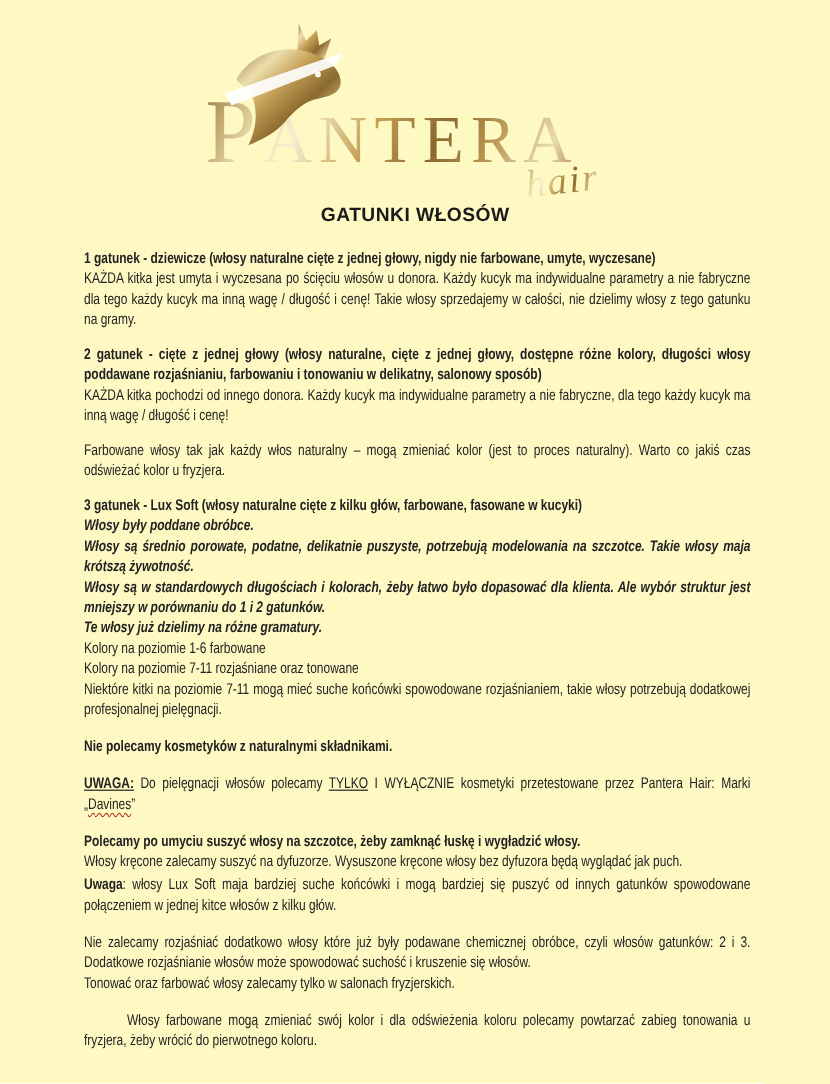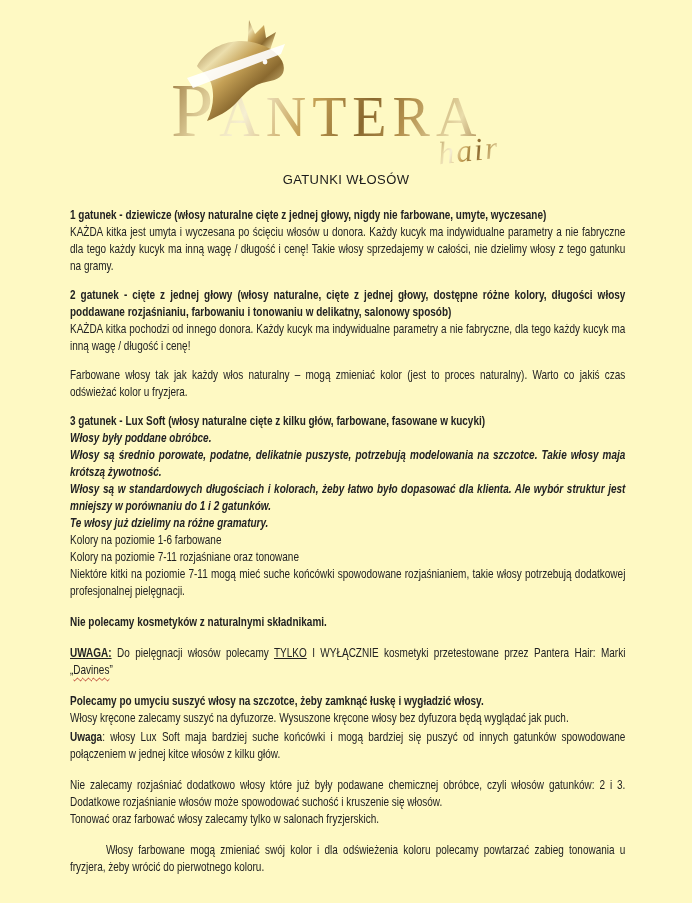--- a/index.html
+++ b/index.html
@@ -35,22 +35,22 @@
     font-style:italic;
     font-size:32px;line-height:1;
     transform:rotate(-6deg);
     letter-spacing:2px;
   }
   .panther{position:absolute;left:6px;top:-4px;z-index:2;}
   
   .title{
     margin:20px 0 0 0;
     text-align:center;
-    font-size:13px;line-height:19px;
-    font-weight:normal;
+    font-size:16px;line-height:19px;
+    font-weight:bold;
     letter-spacing:.4px;
     color:#1a1a1a;
   }
   
   .content{
     margin:17px 0 0 70px;
     width:712px;
     transform:scaleX(0.78);
     transform-origin:left top;
     font-size:12.8px;line-height:17px;

